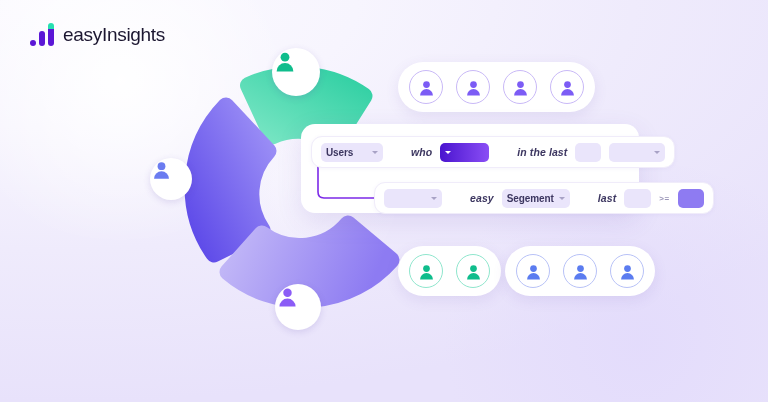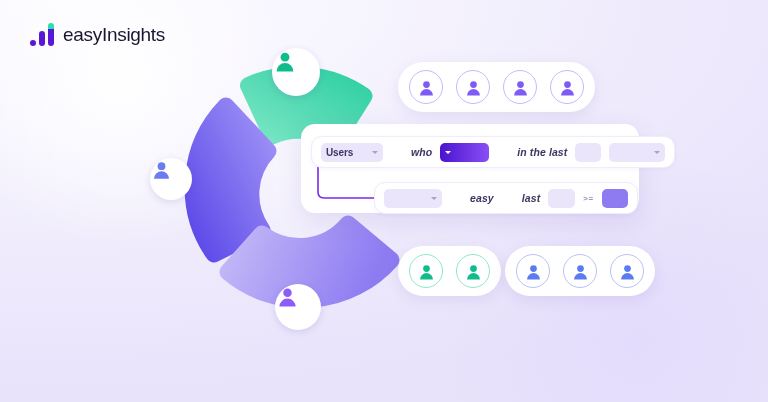--- a/index.html
+++ b/index.html
@@ -393,20 +393,24 @@
         <span class="qf-chev"></span>
       </div>
     </div>
 
     <div class="qb-row qb-row-2">
       <div class="qb-field qf-metric">
         <span class="qf-label"></span>
         <span class="qf-chev"></span>
       </div>
       <span class="qb-word">easy</span>
+      <div class="qb-field qf-segment">
+        <span class="qf-label">Segement</span>
+        <span class="qf-chev"></span>
+      </div>
       <span class="qb-word">last</span>
       <div class="qb-field qf-value">
         <span class="qf-label"></span>
       </div>
       <span class="qb-op">&gt;=</span>
       <div class="qb-chip-solid"></div>
     </div>
 
   </div>
 

